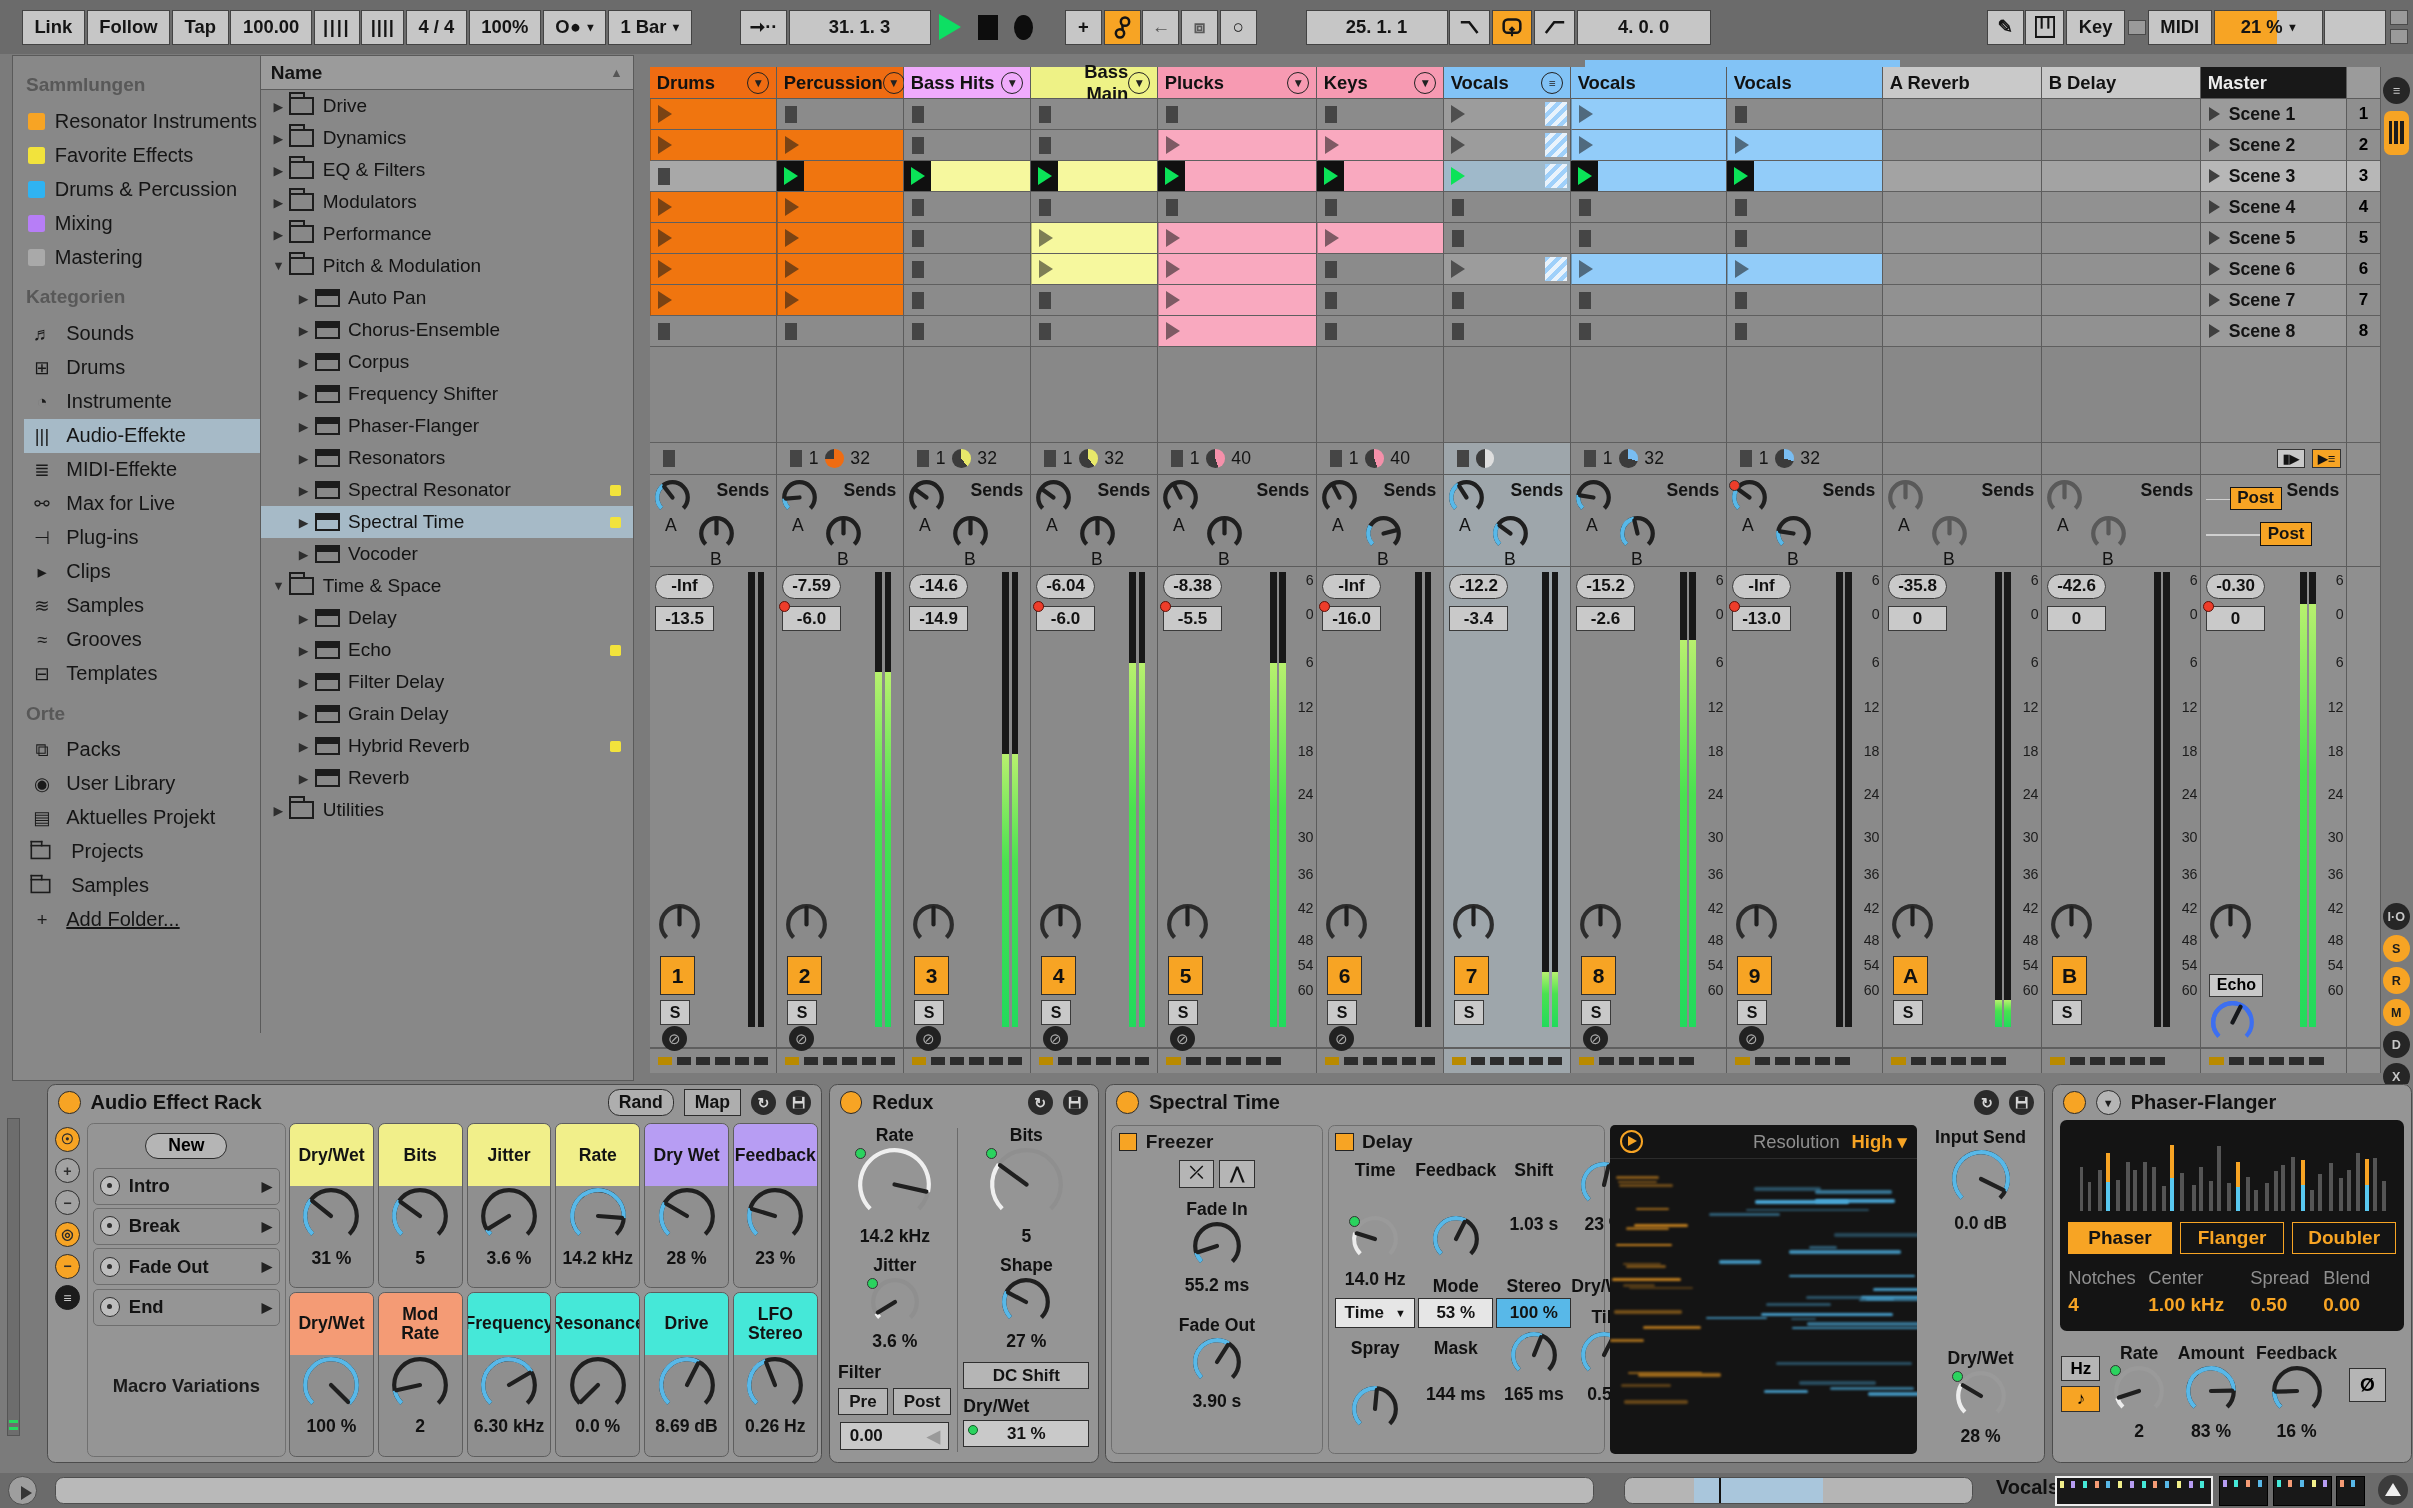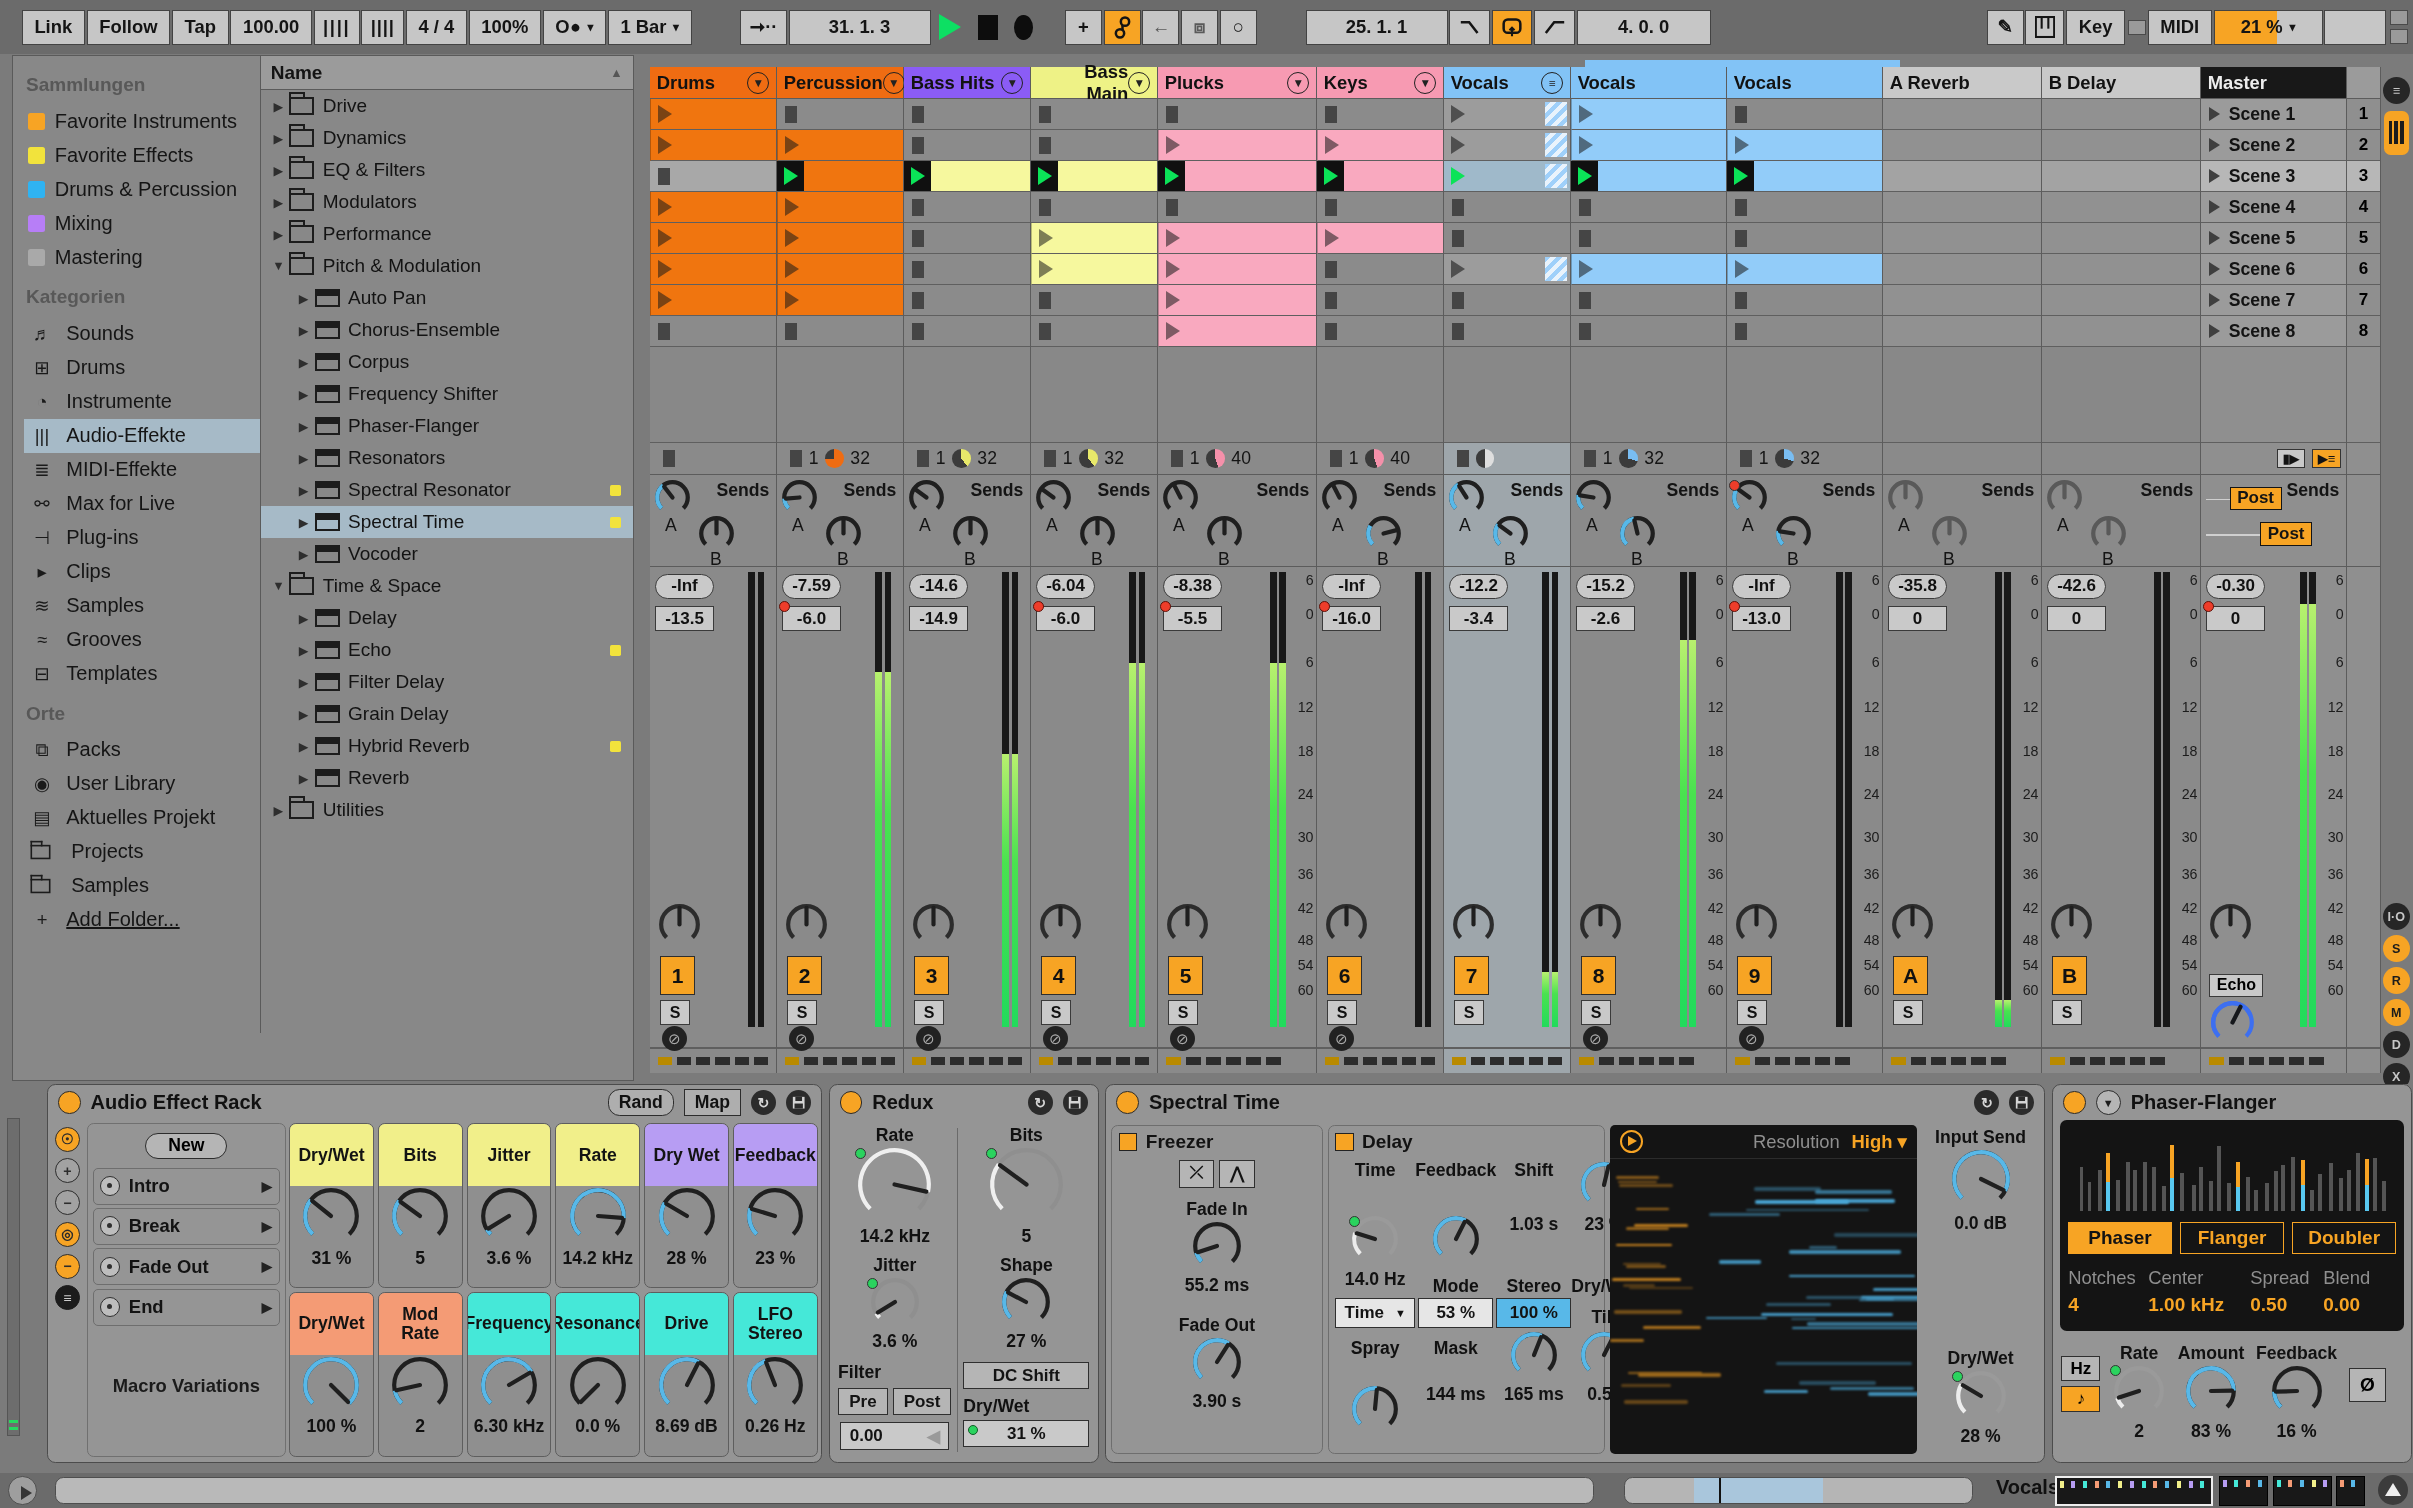--- a/index.html
+++ b/index.html
@@ -268,21 +268,21 @@
       <div class="mini-ind" style="margin:0"></div>
     </div>
   </div>
 
   <div id="browser">
     <div id="browser-cols">
       <div id="b-side">
           <div class="b-head">Sammlungen</div>
           <div class="b-item">
             <span class="swatch" style="background: rgb(247, 164, 36);"></span>
-            <span class="lbl">Favorite Instruments</span>
+            <span class="lbl">Resonator Instruments</span>
           </div>
           <div class="b-item">
             <span class="swatch" style="background: rgb(242, 227, 60);"></span>
             <span class="lbl">Favorite Effects</span>
           </div>
           <div class="b-item">
             <span class="swatch" style="background: rgb(47, 179, 242);"></span>
             <span class="lbl">Drums &amp; Percussion</span>
           </div>
           <div class="b-item">
@@ -649,21 +649,21 @@
         <div class="dashes" style="background: rgb(138, 138, 138);">
           <i class="dash first"></i>
           <i class="dash"></i>
           <i class="dash"></i>
           <i class="dash"></i>
           <i class="dash"></i>
           <i class="dash"></i>
         </div>
       </div>
       <div class="track" style="width: 127px;">
-        <div class="th" style="background: #8b5cf6;">
+        <div class="th" style="background: #f0abfc;">
           <span>Bass Hits</span>
           <span class="th-circ">▼</span>
         </div>
         <div class="slots">
           <div class="slot" style="background: rgb(139, 139, 139);">
             <i class="sq"></i>
           </div>
           <div class="slot" style="background: rgb(139, 139, 139);">
             <i class="sq"></i>
           </div>

